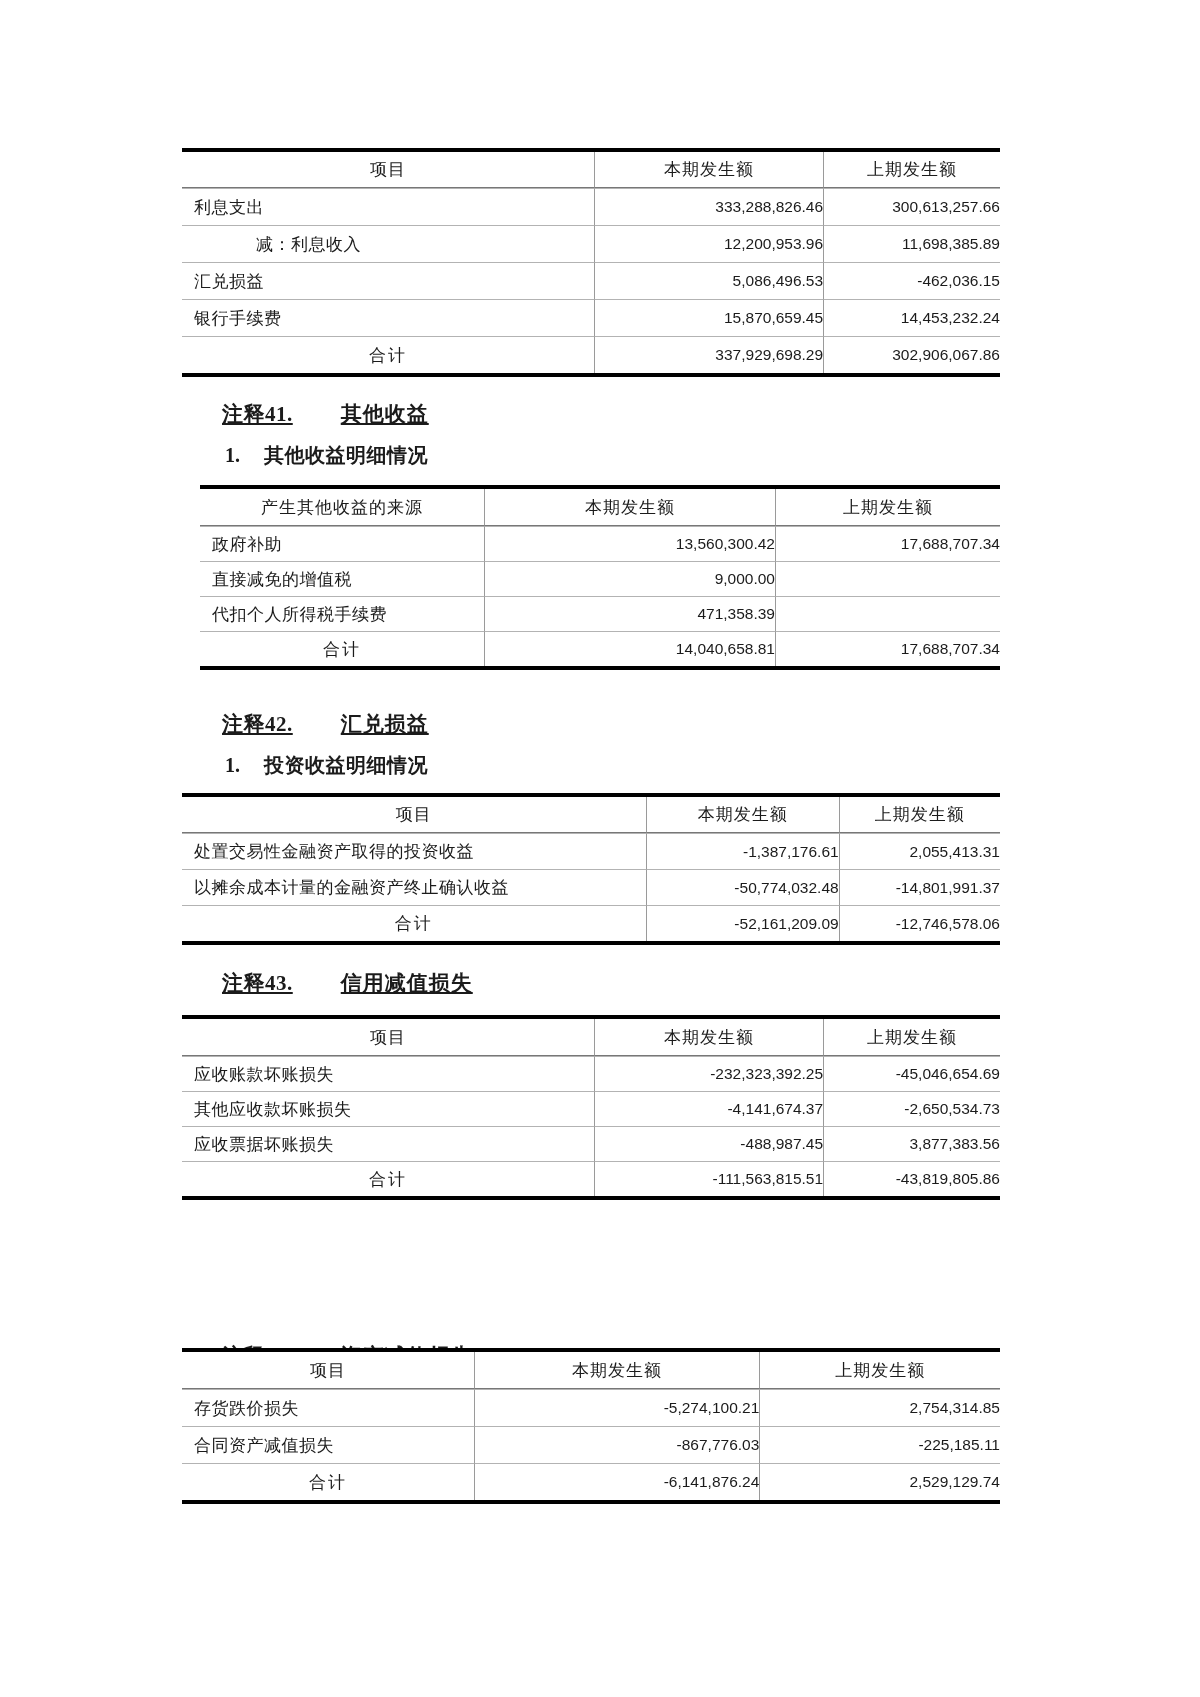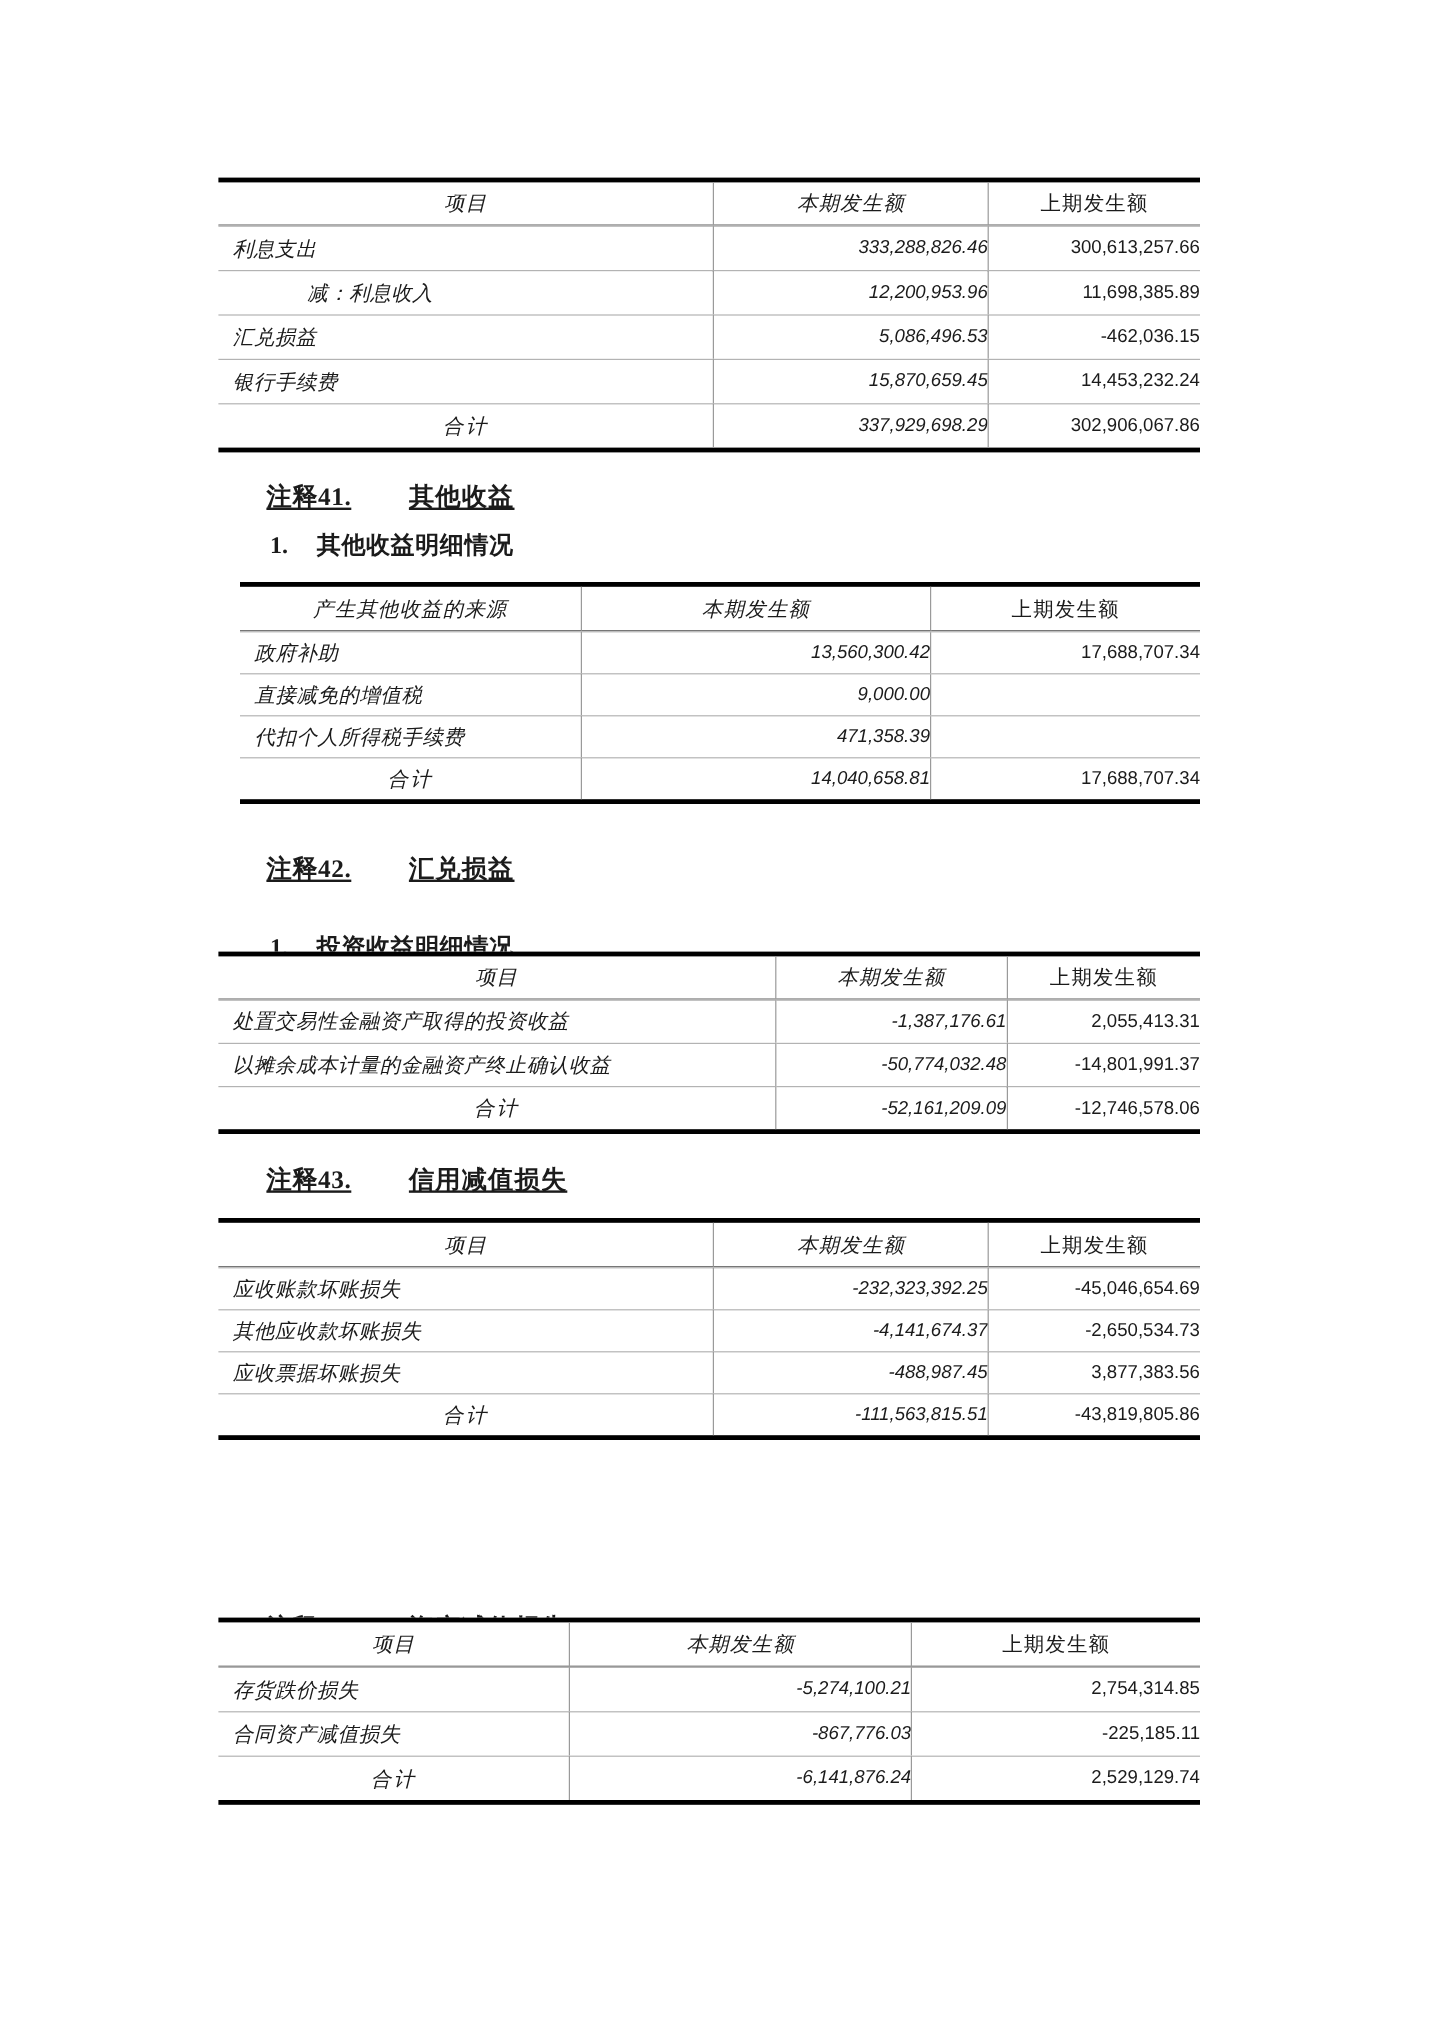--- a/index.html
+++ b/index.html
@@ -42,21 +42,21 @@
   .cols-a{grid-template-columns:50.5% 28% 21.5%;}
   .cols-b{grid-template-columns:35.6% 36.4% 28%;}
   .cols-c{grid-template-columns:56.8% 23.6% 19.6%;}
   .cols-d{grid-template-columns:35.8% 34.9% 29.3%;}
   .cell{
     display:flex;
     align-items:center;
     box-sizing:border-box;
     overflow:hidden;
   }
-  .cell.c1,.cell.c2{border-right:1px solid #9a9a9a;font-style:italic;}
+  .cell.c1,.cell.c2{border-right:1px solid #9a9a9a;}
   .cell.th{
     height:var(--hh,36px);
     justify-content:center;
     font-size:17px;
     letter-spacing:1px;
     border-bottom:1px solid #777;
   }
   .cell.td{
     height:var(--rh,37px);
     font-size:17px;
@@ -118,21 +118,21 @@
       <div class="cell td c2 num sep">471,358.39</div>
       <div class="cell td c3 num sep"></div>
       <div class="cell td c1 label total sep">合计</div>
       <div class="cell td c2 num sep">14,040,658.81</div>
       <div class="cell td c3 num sep">17,688,707.34</div>
     </div>
 
   <div class="note-heading" style="top:710px;left:222px;">
     <span>注释42.</span><span class="note-title">汇兑损益</span>
   </div>
-  <div class="sub-heading" style="top:752px;left:225px;margin-top:25px;">
+  <div class="sub-heading" style="top:752px;left:225px;">
     <span>1.</span><span class="sub-title">投资收益明细情况</span>
   </div>
   <div class="ftable cols-c" style="top:793px;left:182px;width:818px;--hh:36px;--rh:36px;">
       <div class="cell th c1">项目</div>
       <div class="cell th c2">本期发生额</div>
       <div class="cell th c3">上期发生额</div>
       <div class="cell td c1 label sep">处置交易性金融资产取得的投资收益</div>
       <div class="cell td c2 num sep">-1,387,176.61</div>
       <div class="cell td c3 num sep">2,055,413.31</div>
       <div class="cell td c1 label sep">以摊余成本计量的金融资产终止确认收益</div>

